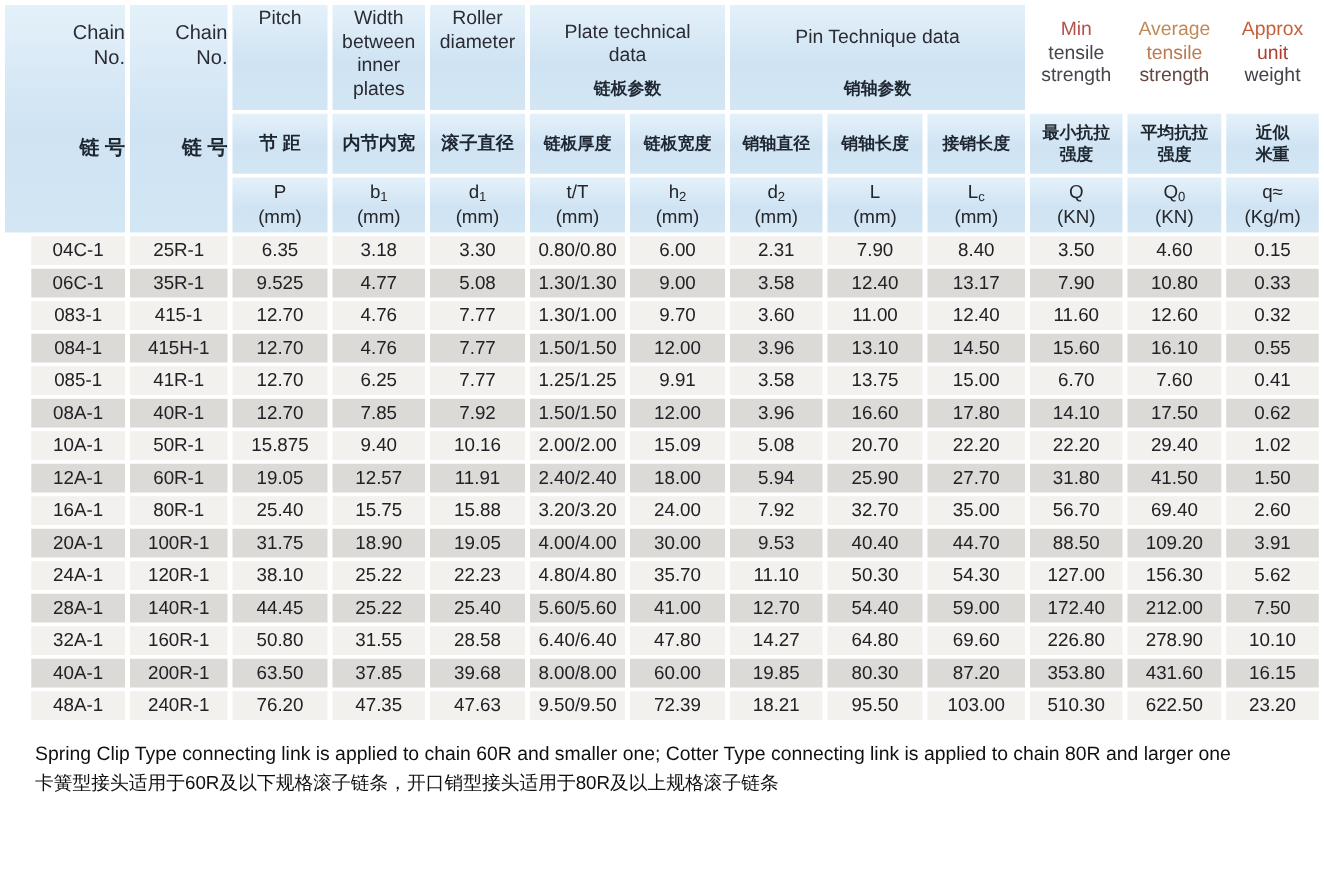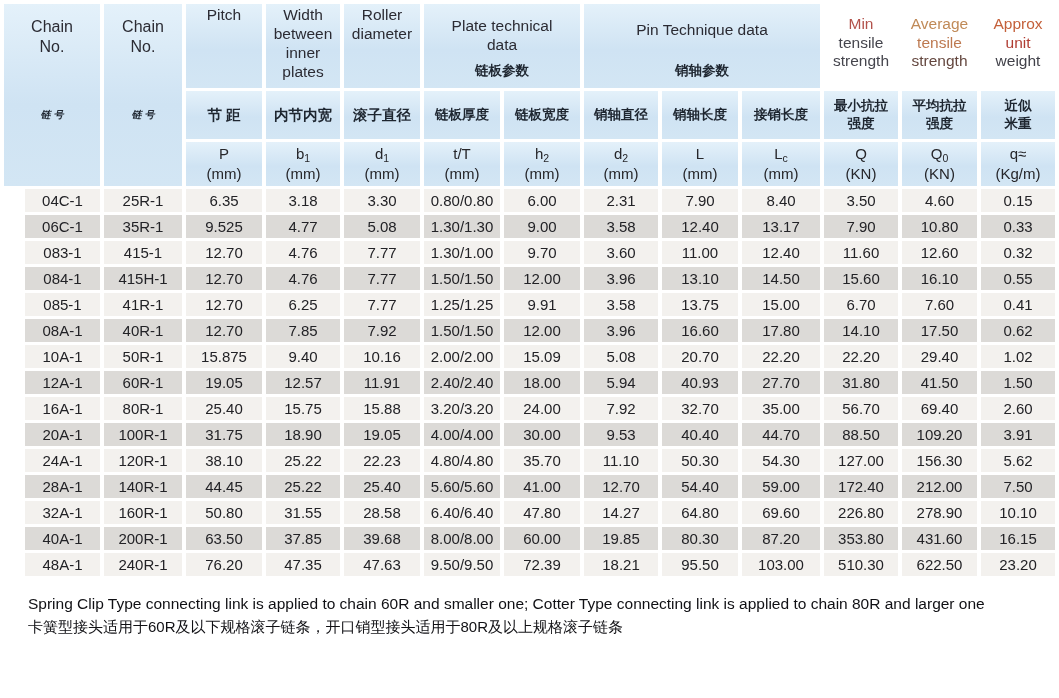--- a/index.html
+++ b/index.html
@@ -18,23 +18,23 @@
 
   
   .hblue {
     background:linear-gradient(180deg,#e4f1fa 0%,#cfe3f3 55%,#d3e6f4 100%);
   }
   .hplain { background:transparent; }
   tr.hrow1 th { height:84px; }
   tr.hrow2 th { height:48px; }
   tr.hrow3 th { height:44px; }
 
-  th.chain-cell { position:relative; vertical-align:top; }
+  th.chain-cell { position:relative; vertical-align:top;text-align:right; }
   .chain-en { padding-top:13px; font-size:16px; line-height:1.25; color:#2b2b33; white-space:pre-line; }
-  .chain-cn { position:absolute; top:104px; left:0; width:100%; font-size:10px; font-weight:bold; color:#1e2630;font-style:italic; }
+  .chain-cn { position:absolute; top:104px; left:0; width:100%; font-size:16px; font-weight:bold; color:#1e2630; }
 
   .hen { font-size:15.5px; line-height:1.22; color:#2b2b33; white-space:pre-line; }
   th.htop { vertical-align:top; }
   th.htop .hen { padding-top:2px; }
 
   th.hgroup { position:relative; vertical-align:top; }
   .group-cn { position:absolute; top:58px; left:0; width:100%; font-size:13.5px; font-weight:bold; color:#1e2630; }
 
   .hcn { font-size:13.5px; font-weight:bold; color:#1e2630; line-height:1.3; white-space:pre-line; }
 
@@ -351,21 +351,21 @@
           <td class="dcell c0">
             <div class="c0-inner">12A-1</div>
           </td>
           <td class="dcell">60R-1</td>
           <td class="dcell">19.05</td>
           <td class="dcell">12.57</td>
           <td class="dcell">11.91</td>
           <td class="dcell">2.40/2.40</td>
           <td class="dcell">18.00</td>
           <td class="dcell">5.94</td>
-          <td class="dcell">40.93</td>
+          <td class="dcell">25.90</td>
           <td class="dcell">27.70</td>
           <td class="dcell">31.80</td>
           <td class="dcell">41.50</td>
           <td class="dcell">1.50</td>
         </tr>
         <tr class="odd">
           <td class="dcell c0">
             <div class="c0-inner">16A-1</div>
           </td>
           <td class="dcell">80R-1</td>

